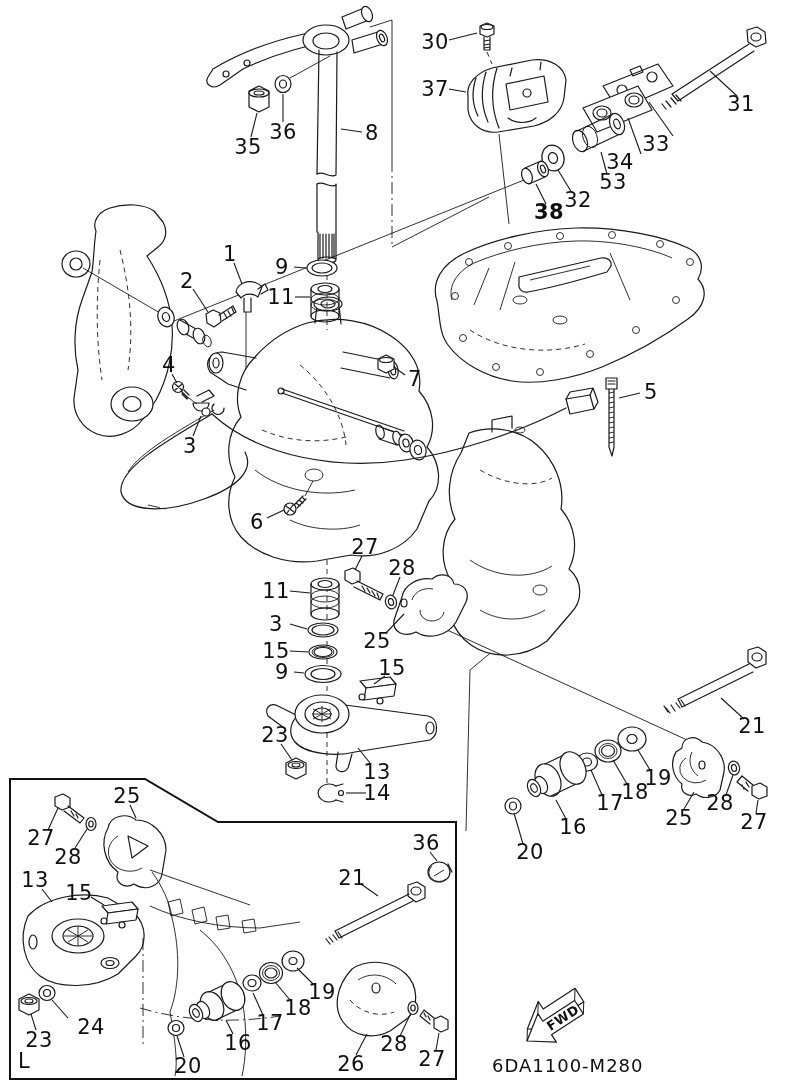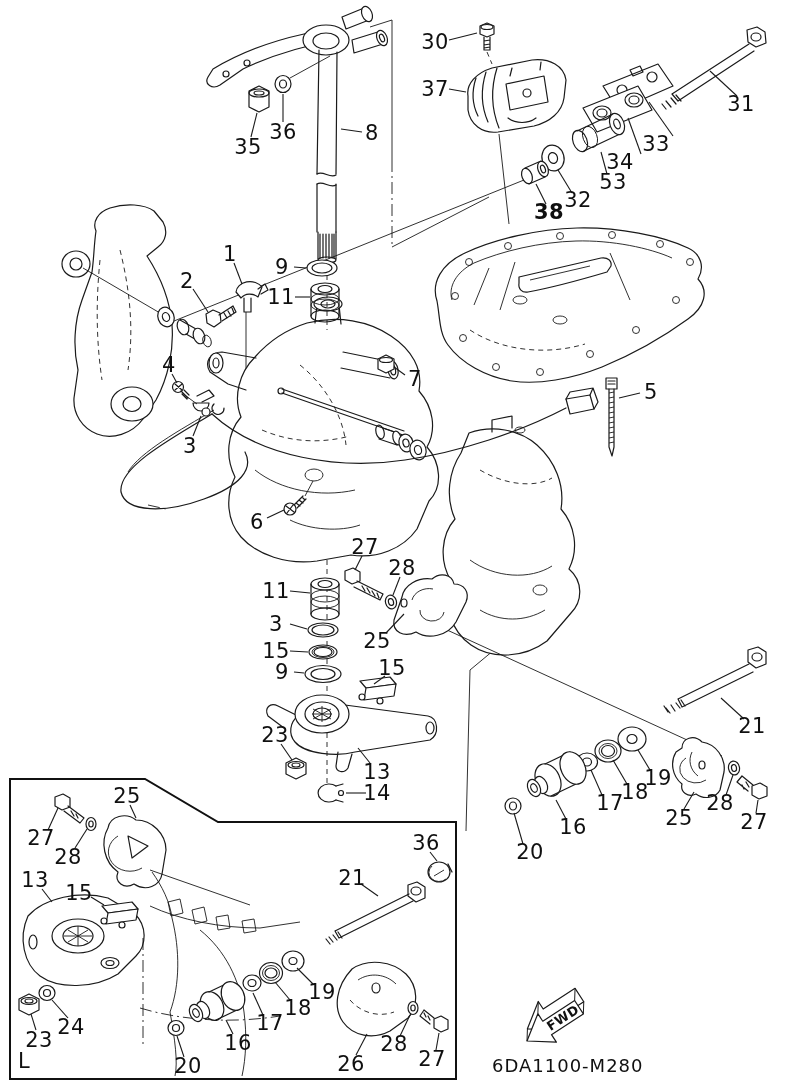--- a/index.html
+++ b/index.html
@@ -494,21 +494,21 @@
       <div class="callout" style="left: 530px; top: 852px;">20</div>
       <div class="callout" style="left: 679px; top: 818px;">25</div>
       <div class="callout" style="left: 720px; top: 803px;">28</div>
       <div class="callout" style="left: 754px; top: 822px;">27</div>
       <div class="callout" style="left: 127px; top: 796px;">25</div>
       <div class="callout" style="left: 41px; top: 838px;">27</div>
       <div class="callout" style="left: 68px; top: 857px;">28</div>
       <div class="callout" style="left: 35px; top: 880px;">13</div>
       <div class="callout" style="left: 79px; top: 893px;">15</div>
       <div class="callout" style="left: 39px; top: 1040px;">23</div>
-      <div class="callout" style="left: 71px; top: 1027px; text-align: center;">24</div>
+      <div class="callout" style="left: 91px; top: 1027px; text-align: center;">24</div>
       <div class="callout" style="left: 426px; top: 843px;">36</div>
       <div class="callout" style="left: 352px; top: 878px;">21</div>
       <div class="callout" style="left: 322px; top: 992px;">19</div>
       <div class="callout" style="left: 298px; top: 1008px;">18</div>
       <div class="callout" style="left: 270px; top: 1023px;">17</div>
       <div class="callout" style="left: 238px; top: 1043px;">16</div>
       <div class="callout" style="left: 188px; top: 1066px;">20</div>
       <div class="callout" style="left: 351px; top: 1064px;">26</div>
       <div class="callout" style="left: 394px; top: 1044px;">28</div>
       <div class="callout" style="left: 432px; top: 1059px;">27</div>

